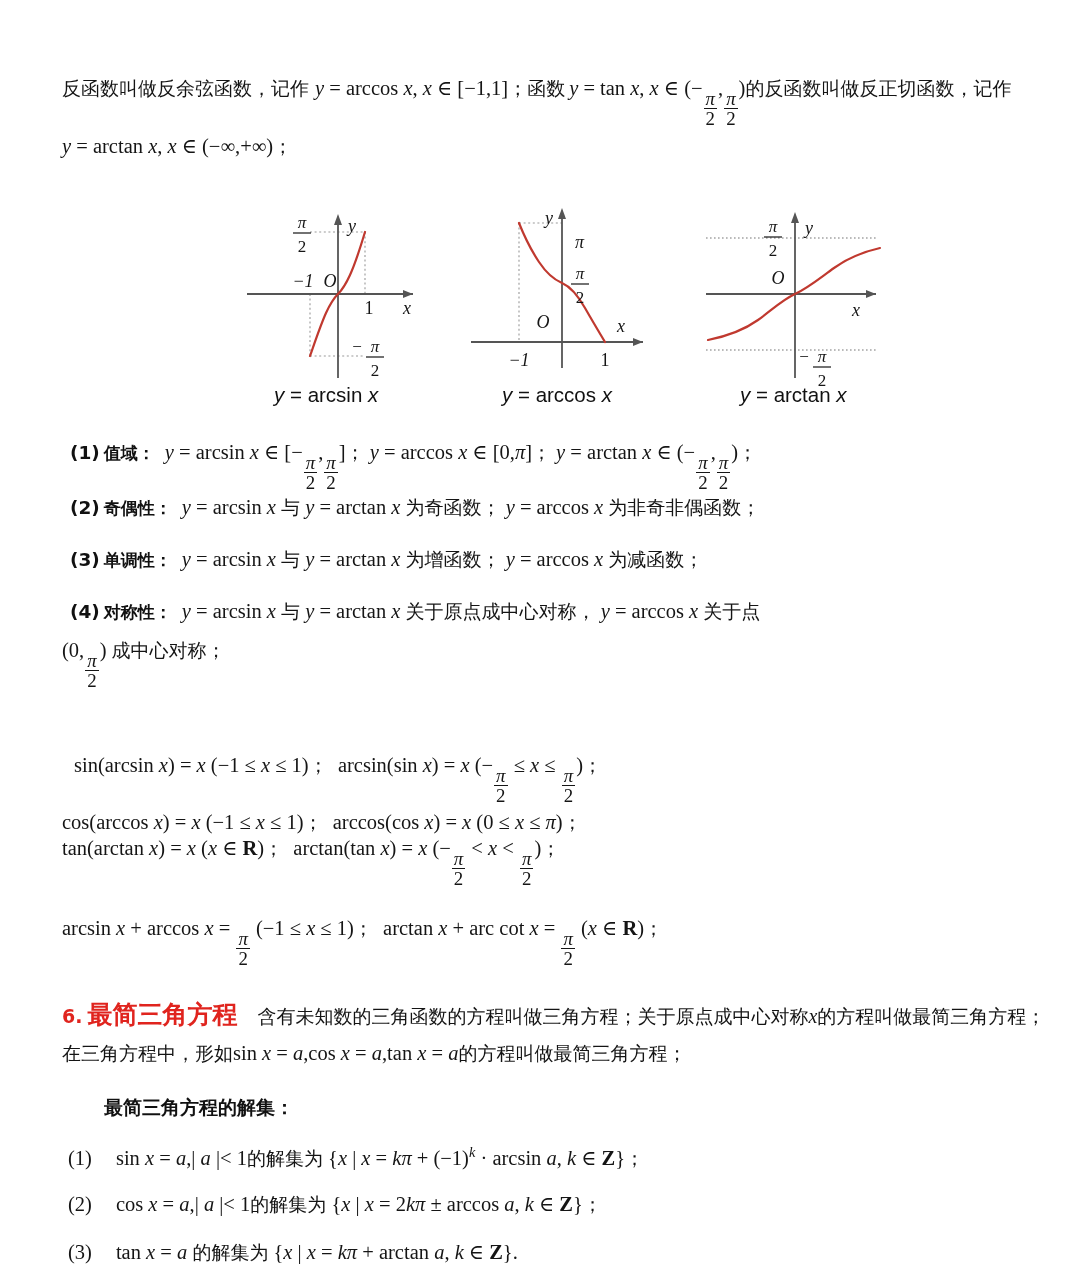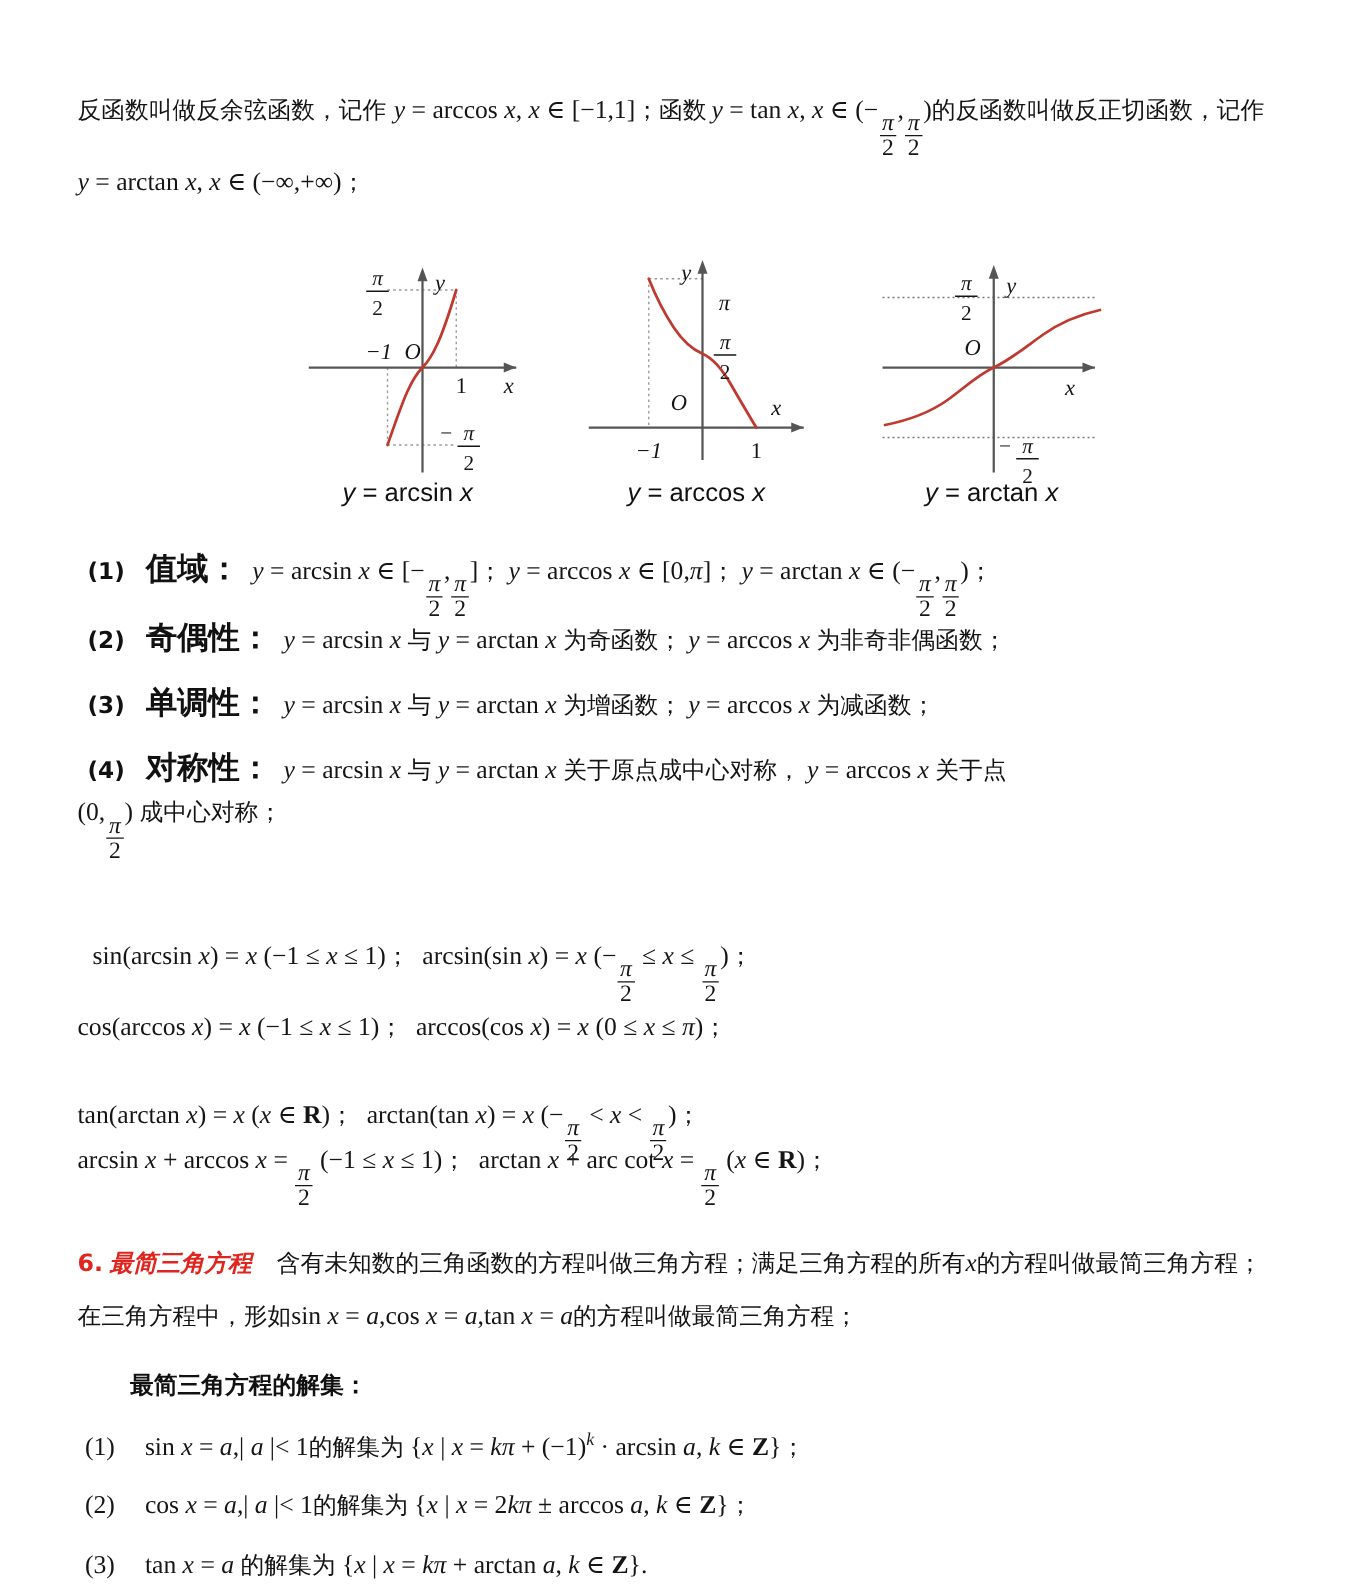--- a/index.html
+++ b/index.html
@@ -96,52 +96,51 @@
   .prop-row { position: absolute; left: 70px; white-space: nowrap; }
   .prop-num {
     font-family: "DejaVu Sans", "Liberation Sans", sans-serif;
     font-weight: bold;
     font-size: 18.5px;
     color: #111;
   }
   .prop-key {
     font-family: "DejaVu Sans", "Liberation Sans", sans-serif;
     font-weight: bold;
-    font-size: 25px;
+    font-size: 17px;
     color: #111;
-    margin-left: 17px;
+    margin-left: 4px;
   }
   .prop-body { margin-left: 10px; }
 
   #prop-1 { top: 442px; }
   #prop-2 { top: 497px; }
   #prop-3 { top: 549px; }
   #prop-4 { top: 601px; }
   #prop-4b { left: 62px; top: 640px; }
 
   
   #identities-title { left: 116px; top: 706px; }
   #id-1 { left: 74px; top: 755px; }
   #id-2 { left: 62px; top: 812px; }
-  #id-3 { left: 62px; top: 882px; }
+  #id-3 { left: 62px; top: 838px; }
   #id-4 { left: 62px; top: 918px; }
 
   
   #sec6 { left: 62px; top: 998px; }
   .sec-num {
     font-family: "DejaVu Sans", "Liberation Sans", sans-serif;
     font-weight: bold;
     font-size: 19px;
   }
   .sec-title {
     font-family: "DejaVu Sans", "Liberation Sans", sans-serif;
     font-weight: bold;
-    font-size: 19px;
+    font-size: 25px;
     margin-left: 5px;
-    font-style: italic;
   }
   #sec6-line2 { left: 62px; top: 1043px; }
   #solset-title { left: 104px; top: 1095px; }
   #sol-1 { left: 68px; top: 1145px; }
   #sol-2 { left: 68px; top: 1194px; }
   #sol-3 { left: 68px; top: 1242px; }
   .sol-num {
     font-family: "Liberation Serif", "DejaVu Serif", serif;
     font-size: 20.5px;
   }
@@ -345,21 +344,21 @@
     <span class="up">arcsin</span> <span class="it">x</span> <span class="up">+</span> <span class="up">arccos</span> <span class="it">x</span> <span class="up">=</span> <span class="frac bar">
         <span class="num it">π</span>
         <span class="den up">2</span>
       </span> <span class="up">(−1 ≤</span> <span class="it">x</span> <span class="up">≤ 1)</span><span class="cjk">；</span>&nbsp;&nbsp;<span class="up">arctan</span> <span class="it">x</span> <span class="up">+</span> <span class="up">arc cot</span> <span class="it">x</span> <span class="up">=</span> <span class="frac bar">
         <span class="num it">π</span>
         <span class="den up">2</span>
       </span> <span class="up">(</span><span class="it">x</span> <span class="up">∈</span> <span class="bb">R</span><span class="up">)</span><span class="cjk">；</span>
   </div>
 
   <div class="row" id="sec6">
-    <span class="sec-num" id="sec6num" style="color: rgb(224, 36, 30);">6.</span><span class="sec-title" id="sec6title" style="color: rgb(224, 36, 30);">最简三角方程</span><span style="display:inline-block;width:20px"></span><span class="cjk">含有未知数的三角函数的方程叫做三角方程；满足三角方程的所有</span><span class="mathline it" style="font-size:20px">x</span><span class="cjk">的方程叫做最简三角方程；</span>
+    <span class="sec-num" id="sec6num" style="color: rgb(224, 36, 30);">6.</span><span class="sec-title" id="sec6title" style="color: rgb(224, 36, 30);">最简三角方程</span><span style="display:inline-block;width:20px"></span><span class="cjk">含有未知数的三角函数的方程叫做三角方程；关于原点成中心对称</span><span class="mathline it" style="font-size:20px">x</span><span class="cjk">的方程叫做最简三角方程；</span>
   </div>
 
   <div class="row mathline" id="sec6-line2">
     <span class="cjk">在三角方程中，形如</span><span class="up">sin</span> <span class="it">x</span> <span class="up">=</span> <span class="it">a</span><span class="up">,</span><span class="up">cos</span> <span class="it">x</span> <span class="up">=</span> <span class="it">a</span><span class="up">,</span><span class="up">tan</span> <span class="it">x</span> <span class="up">=</span> <span class="it">a</span><span class="cjk">的方程叫做最简三角方程；</span>
   </div>
 
   <div class="row" id="solset-title">
     <span class="cjk-b">最简三角方程的解集：</span>
   </div>
 

